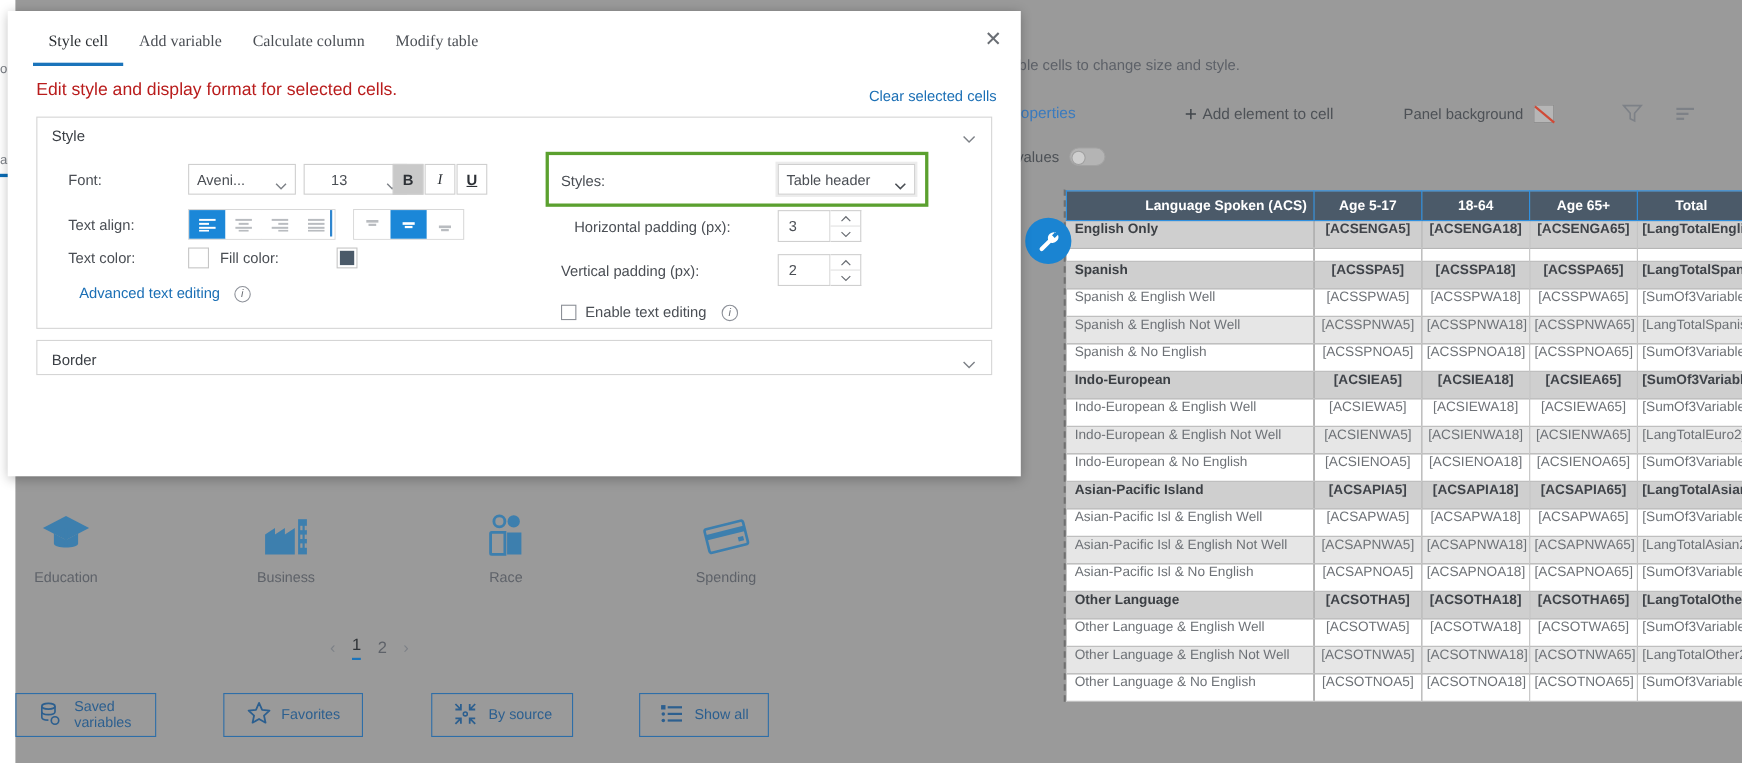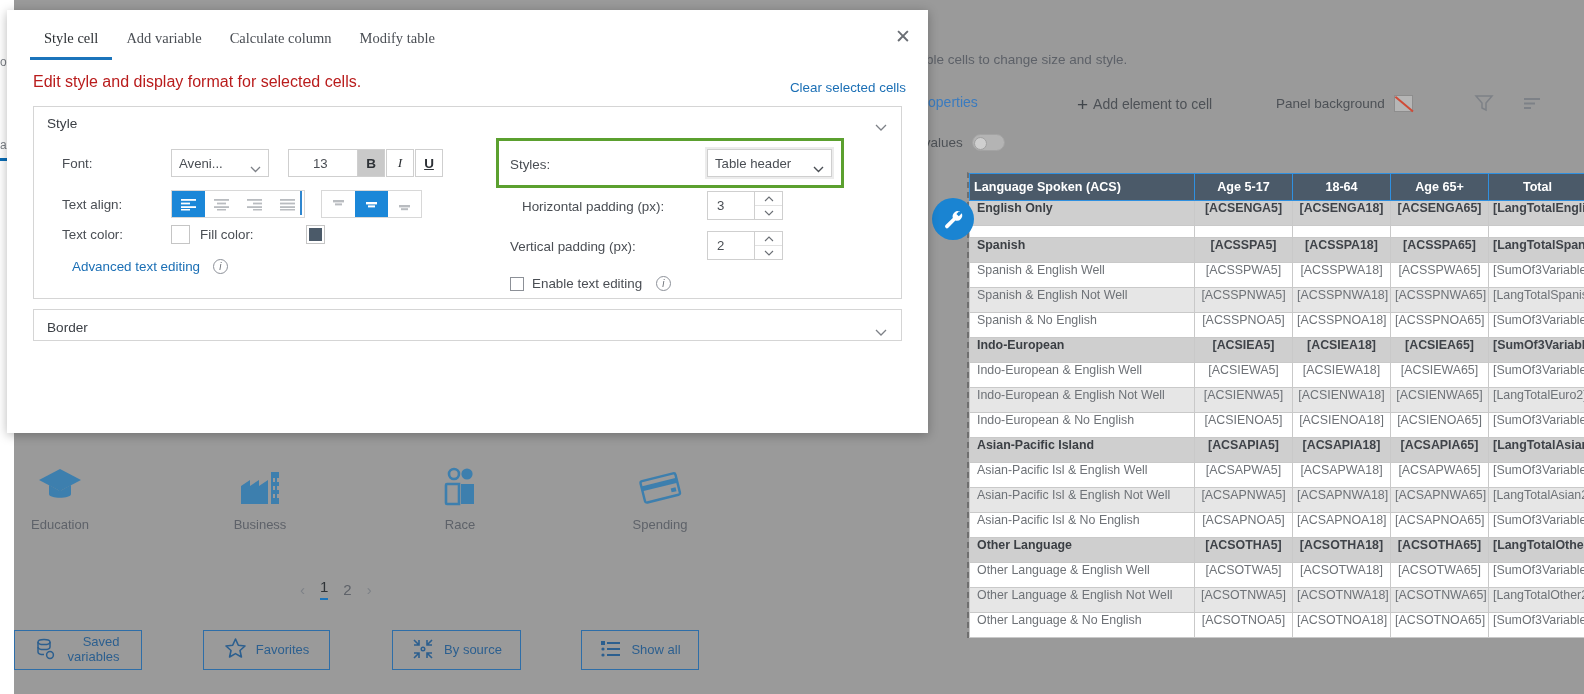--- a/index.html
+++ b/index.html
@@ -94,36 +94,36 @@
   .pager .pg { color: #5e6269; }
   .pager .pg.active { color: #2f3337; border-bottom: 2px solid #1b74bb; padding-bottom: 3px; }
 
   .btnrow { position: absolute; left: 0; top: 630px; width: 855px; height: 46px; }
   .flatbtn {
     position: absolute; height: 40px; border: 1px solid #2e6ea8;
     background: transparent; color: #2c5f8f; font-size: 13px;
     display: flex; align-items: center; justify-content: center; gap: 9px;
     padding: 0 10px;
   }
-  .flatbtn .lbl2 { line-height: 1.15; text-align: right; }
+  .flatbtn .lbl2 { line-height: 1.15; text-align: left; }
 
   
   #data-table {
     position: absolute; left: 967px; top: 172px; width: 617px;
     border-left: 2px dashed #6f6f6f;
     border-top: 1px solid #9a9a9a;
     font-size: 12.4px;
   }
   #data-table table { border-collapse: collapse; width: 100%; table-layout: fixed; }
   #data-table th {
     background: #4b5a69; color: #ffffff; font-weight: bold;
     font-size: 12.6px; padding: 6px 6px; text-align: center;
     border: 1.5px solid #2f90e0; vertical-align: middle;
   }
-  #data-table th.first { text-align: left; padding-left: 4px; margin-left: 28px; }
+  #data-table th.first { text-align: right; padding-left: 26px; margin-left: 28px; }
   #data-table td {
     border: 1px solid #c9c9c9; padding: 1px 4px;
     vertical-align: top; line-height: 1.08; color: #6e7277;
     height: 25px; overflow: hidden;
   }
   #data-table td.lab { text-align: left; color: #6e7277; padding-left: 7px; }
   #data-table tr.grp td { background: #cfcfcf; color: #3f4349; font-weight: bold; }
   #data-table tr.grp td.lab { color: #3b3f44; }
   #data-table tr.alt td { background: #e6e6e6; }
   #data-table tr.plain td { background: #ffffff; }
@@ -575,21 +575,21 @@
 
     <div class="lblcell" style="left:28px; top:49px;">Font:</div>
     <div class="selbox" style="left:137px; top:42px; width:98px;">
       <span>Aveni...</span>
       <span class="cv">
         <svg width="11" height="7" viewBox="0 0 11 7">
             <path d="M1 1 L5.5 5.5 L10 1" fill="none" stroke="#7d8187" stroke-width="1.3"></path>
           </svg>
       </span>
     </div>
-    <div class="selbox" style="left:254px; top:42px; width:94px;padding-left:24px;">
+    <div class="selbox" style="left:242px; top:42px; width:94px;padding-left:24px;">
       <span>13</span>
       <span class="cv">
         <svg width="11" height="7" viewBox="0 0 11 7">
             <path d="M1 1 L5.5 5.5 L10 1" fill="none" stroke="#7d8187" stroke-width="1.3"></path>
           </svg>
       </span>
     </div>
     <div class="tbtn on" style="left:323px; top:42px; font-weight:bold;">B</div>
     <div class="tbtn" style="left:352px; top:42px; font-style:italic; font-family:'Liberation Serif',serif;">I</div>
     <div class="tbtn" style="left:381px; top:42px; text-decoration:underline; font-weight:bold;">U</div>

